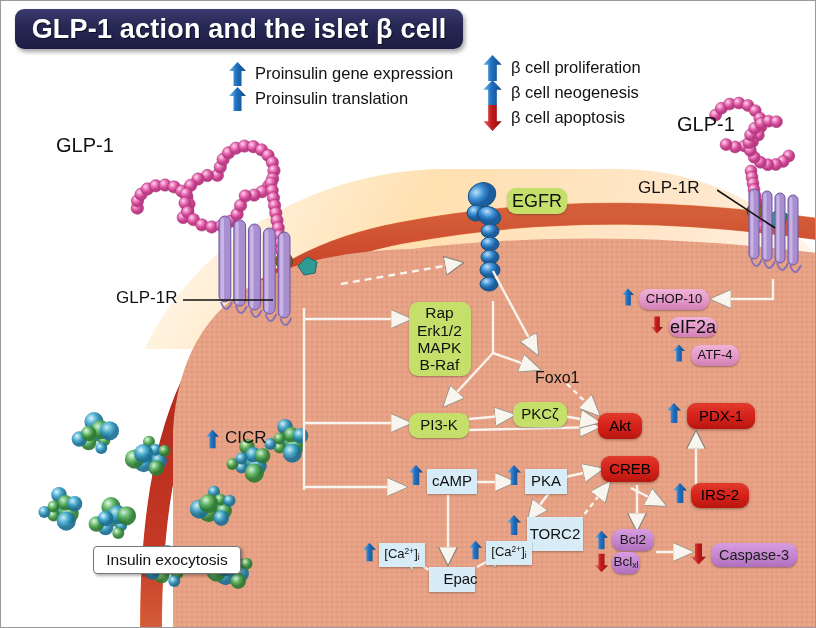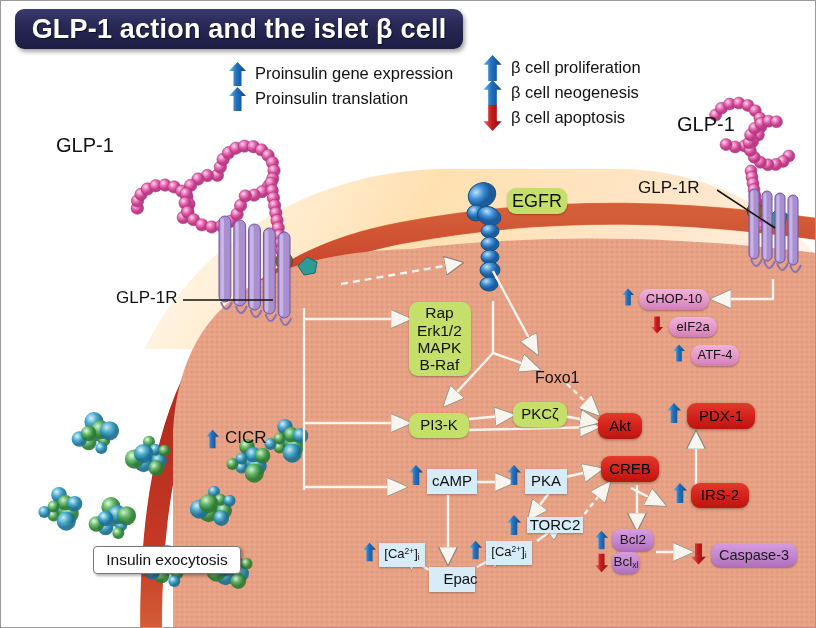--- a/index.html
+++ b/index.html
@@ -551,21 +551,21 @@
         <path d="M8.5 0 L17 9 L12.5 9 L12.5 24 L4.5 24 L4.5 9 L0 9 Z" fill="url(#ug)"></path>
       </svg>
   </span>
   <div class="node blue" style="left:524px;top:468px;width:42px;height:25px;">PKA</div>
 
   <span style="position:absolute;left:506px;top:512px;">
     <svg width="14" height="24" viewBox="0 0 17 24">
         <path d="M8.5 0 L17 9 L12.5 9 L12.5 24 L4.5 24 L4.5 9 L0 9 Z" fill="url(#ug)"></path>
       </svg>
   </span>
-  <div class="node blue" style="left:526px;top:516px;width:56px;height:16px;">TORC2</div>
+  <div class="node blue" style="left:526px;top:516px;width:56px;height:34px;">TORC2</div>
 
   <div class="node blue" style="left:428px;top:566px;width:46px;height:25px;padding-left:24px;">Epac</div>
 
   <span style="position:absolute;left:362px;top:540px;">
     <svg width="13" height="22" viewBox="0 0 17 24">
         <path d="M8.5 0 L17 9 L12.5 9 L12.5 24 L4.5 24 L4.5 9 L0 9 Z" fill="url(#ug)"></path>
       </svg>
   </span>
   <div class="node blue" style="left:378px;top:542px;width:46px;height:24px;font-size:13px;">
     <span>[Ca<sup>2+</sup>]<sub>i</sub></span>
@@ -585,21 +585,21 @@
         <path d="M8.5 0 L17 9 L12.5 9 L12.5 24 L4.5 24 L4.5 9 L0 9 Z" fill="url(#ug)"></path>
       </svg>
   </span>
   <div class="node pink" style="left:638px;top:288px;width:70px;height:21px;font-size:13px;">CHOP-10</div>
 
   <span style="position:absolute;left:650px;top:314px;">
     <svg width="12" height="20" viewBox="0 0 17 24">
         <path d="M8.5 24 L17 15 L12.5 15 L12.5 0 L4.5 0 L4.5 15 L0 15 Z" fill="url(#dg)"></path>
       </svg>
   </span>
-  <div class="node pink" style="left:668px;top:316px;width:48px;height:20px;font-size:13px;">eIF2a</div>
+  <div class="node pink" style="left:668px;top:316px;width:48px;height:20px;font-size:18px;">eIF2a</div>
 
   <span style="position:absolute;left:672px;top:342px;">
     <svg width="12" height="20" viewBox="0 0 17 24">
         <path d="M8.5 0 L17 9 L12.5 9 L12.5 24 L4.5 24 L4.5 9 L0 9 Z" fill="url(#ug)"></path>
       </svg>
   </span>
   <div class="node pink" style="left:690px;top:344px;width:48px;height:21px;font-size:13px;">ATF-4</div>
 
   <span style="position:absolute;left:666px;top:400px;">
     <svg width="14" height="24" viewBox="0 0 17 24">

